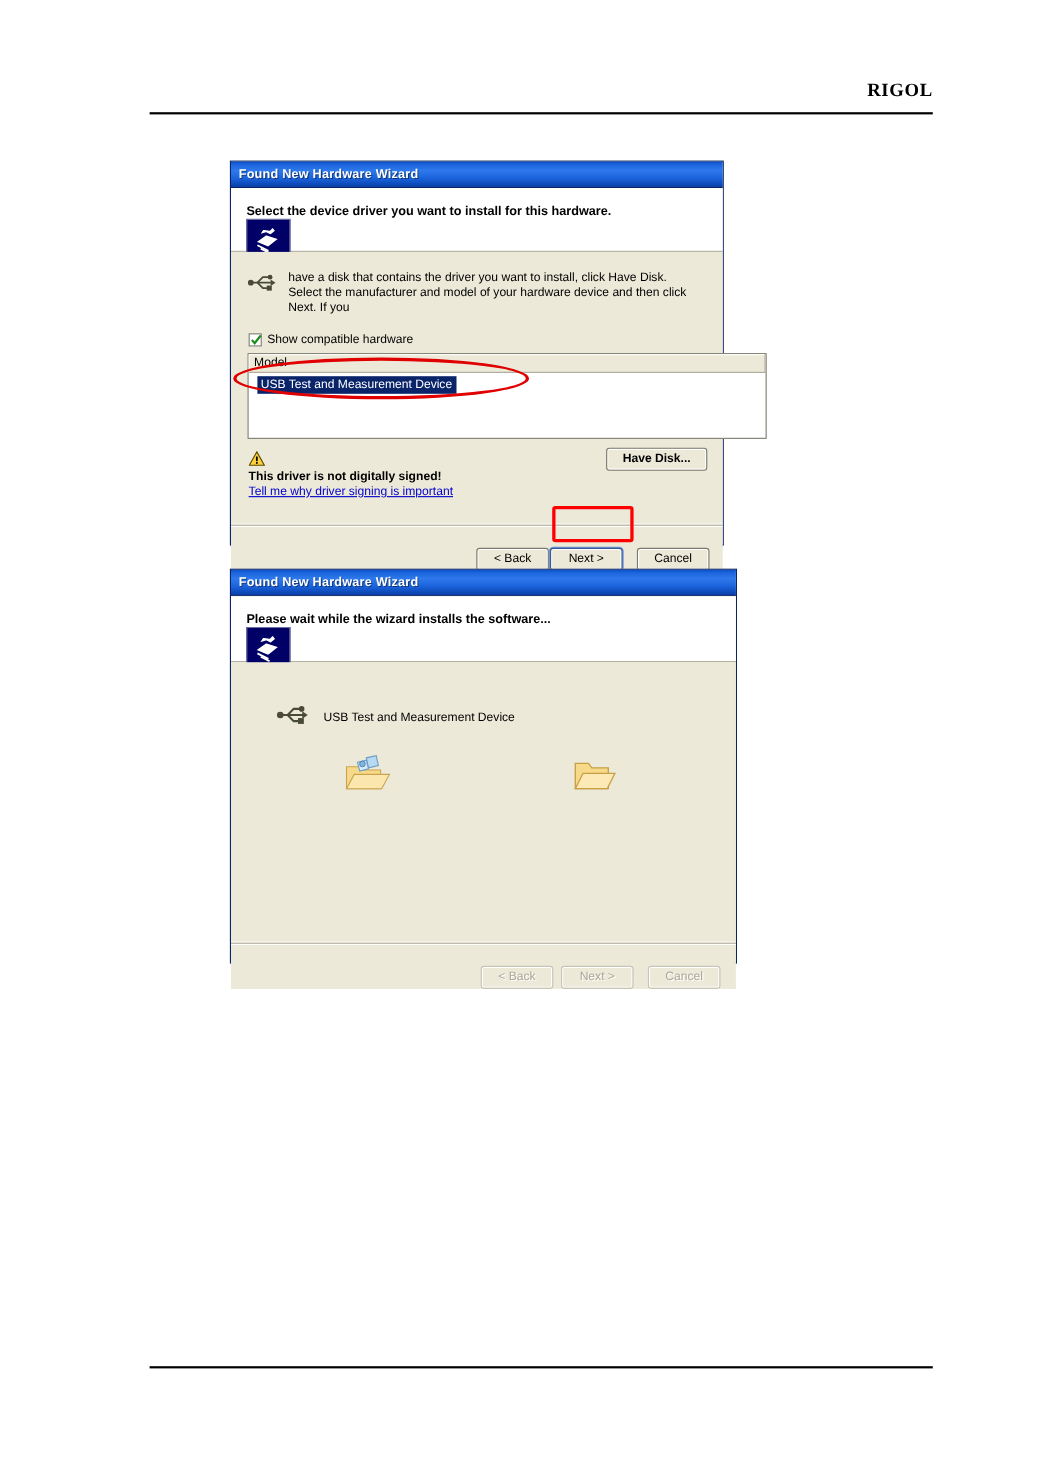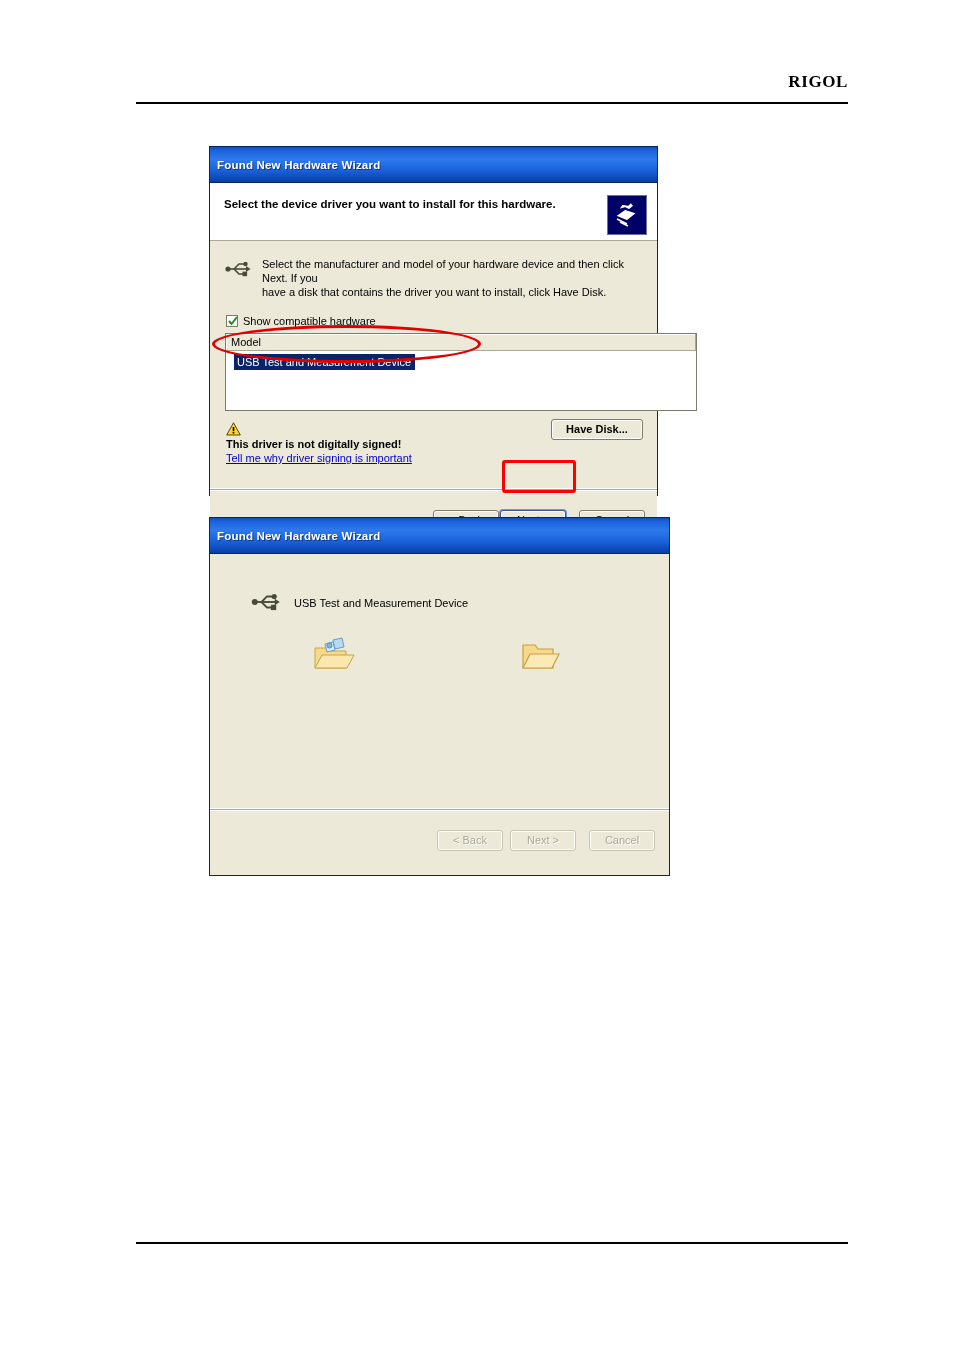--- a/index.html
+++ b/index.html
@@ -53,21 +53,21 @@
   
   .dialog {
     position: absolute;
     background: #ece9d8;
     border: 1px solid #0a246a;
     box-sizing: border-box;
     font-size: 11px;
     color: #000;
   }
   .dlg-titlebar {
-    height: 36px;
+    height: 24px;
     background: linear-gradient(to bottom,
         #0a4fc4 0%, #1b63dc 10%, #2e79ec 35%,
         #1b63dc 65%, #0c47b5 92%, #0a3ea0 100%);
     border-bottom: 1px solid #0a246a;
     display: flex;
     align-items: center;
     padding: 0 4px;
     box-sizing: border-box;
   }
   .dlg-title-text {
@@ -80,20 +80,21 @@
     white-space: nowrap;
   }
   .dlg-banner {
     background: #ffffff;
     border-bottom: 1px solid #aca899;
     display: flex;
     align-items: flex-start;
     justify-content: space-between;
     padding: 12px 10px 10px 14px;
     box-sizing: border-box;
+    flex-direction: column;
   }
   .dlg-banner-text {
     font-weight: bold;
     font-size: 11.5px;
     color: #000;
     padding-top: 2px;
     line-height: 14px;
   }
   .dlg-body {
     background: #ece9d8;
@@ -294,22 +295,22 @@
             <path d="M10 9 L15 4 H20"></path>
             <path d="M10 9 L15 14 H19"></path>
           </g>
           <circle cx="4" cy="9" r="2.6" fill="#4a4a3a"></circle>
           <circle cx="21.5" cy="4" r="2.2" fill="#4a4a3a"></circle>
           <rect x="18.5" y="11.6" width="4.6" height="4.6" fill="#4a4a3a"></rect>
           <path d="M22 6 L26.5 9 L22 12 Z" fill="#4a4a3a"></path>
         </svg>
       </div>
       <div style="padding-left:4px;">
+        <div class="body-text">have a disk that contains the driver you want to install, click Have Disk.</div>
         <div class="body-text">Select the manufacturer and model of your hardware device and then click Next. If you</div>
-        <div class="body-text">have a disk that contains the driver you want to install, click Have Disk.</div>
       </div>
     </div>
 
     <div class="checkrow" style="position:absolute; left:16px; top:74px;">
       <span class="checkbox">
         <svg width="12" height="12" viewBox="0 0 12 12">
           <path d="M2 6 L4.5 9 L10 2" stroke="#1f8b1f" stroke-width="2" fill="none"></path>
         </svg>
       </span>
       <span>Show compatible hardware</span>
@@ -351,20 +352,34 @@
 <div class="annot-oval" style="left:212px; top:325px; width:263px; height:32px;"></div>
 
 <div class="annot-rect" style="left:502px; top:460px; width:68px; height:27px;"></div>
 
 <div class="dialog" style="left:209px; top:517px; width:461px; height:359px;">
 
   <div class="dlg-titlebar">
     <span class="dlg-title-text">Found New Hardware Wizard</span>
   </div>
 
+  <div class="dlg-banner" style="height:60px;">
+    <div class="dlg-banner-text">Please wait while the wizard installs the software...</div>
+    <div class="wizard-icon">
+      <svg width="36" height="36" viewBox="0 0 36 36">
+        <rect x="0" y="0" width="36" height="36" fill="#000066"></rect>
+        <g>
+          <path d="M7 20 L17 13 L29 17 L19 25 Z" fill="#ffffff" stroke="#000066" stroke-width="1.4" stroke-linejoin="round"></path>
+          <path d="M10 14 L14 8 L20 9 L23 6 L26 10 L21 14 L17 12 Z" fill="#ffffff" stroke="#000066" stroke-width="1.4" stroke-linejoin="round"></path>
+          <path d="M9 23 L19 28" stroke="#ffffff" stroke-width="1.6" fill="none"></path>
+          <path d="M12 26 L20 30" stroke="#ffffff" stroke-width="1.6" fill="none"></path>
+        </g>
+      </svg>
+    </div>
+  </div>
 
   <div class="dlg-body" style="height:254px;">
 
     <div style="display:flex; align-items:center; padding:38px 0 0 40px;">
       <span class="usb-icon" style="width:44px;">
         <svg width="34" height="20" viewBox="0 0 30 18">
           <g stroke="#4a4a3a" stroke-width="1.7" fill="none">
             <path d="M4 9 H24"></path>
             <path d="M10 9 L15 4 H20"></path>
             <path d="M10 9 L15 14 H19"></path>

